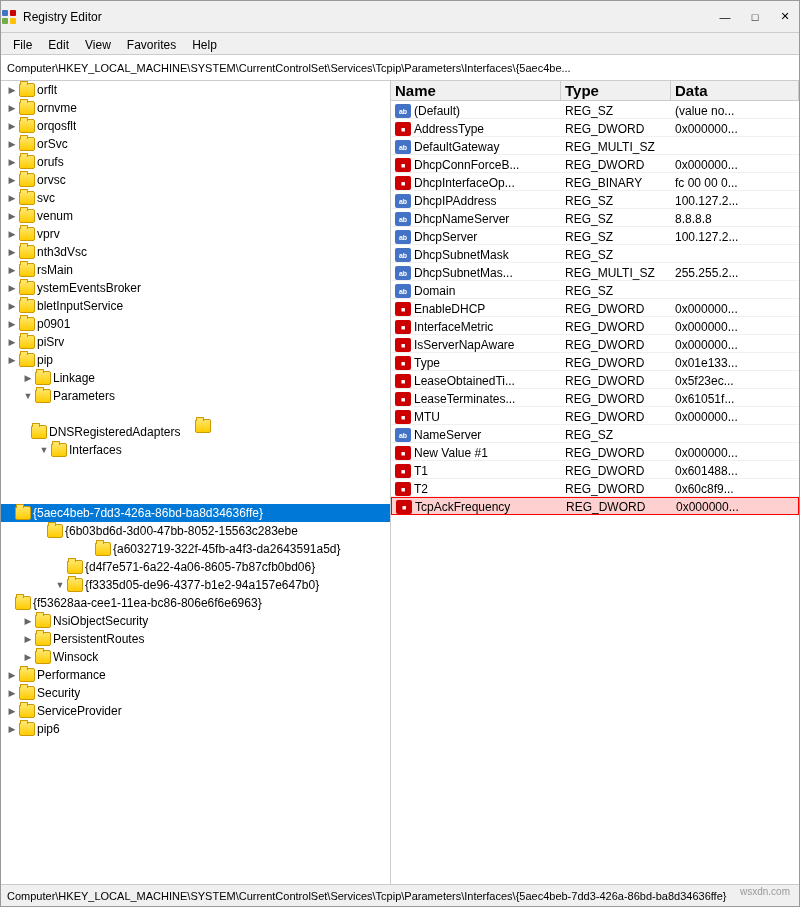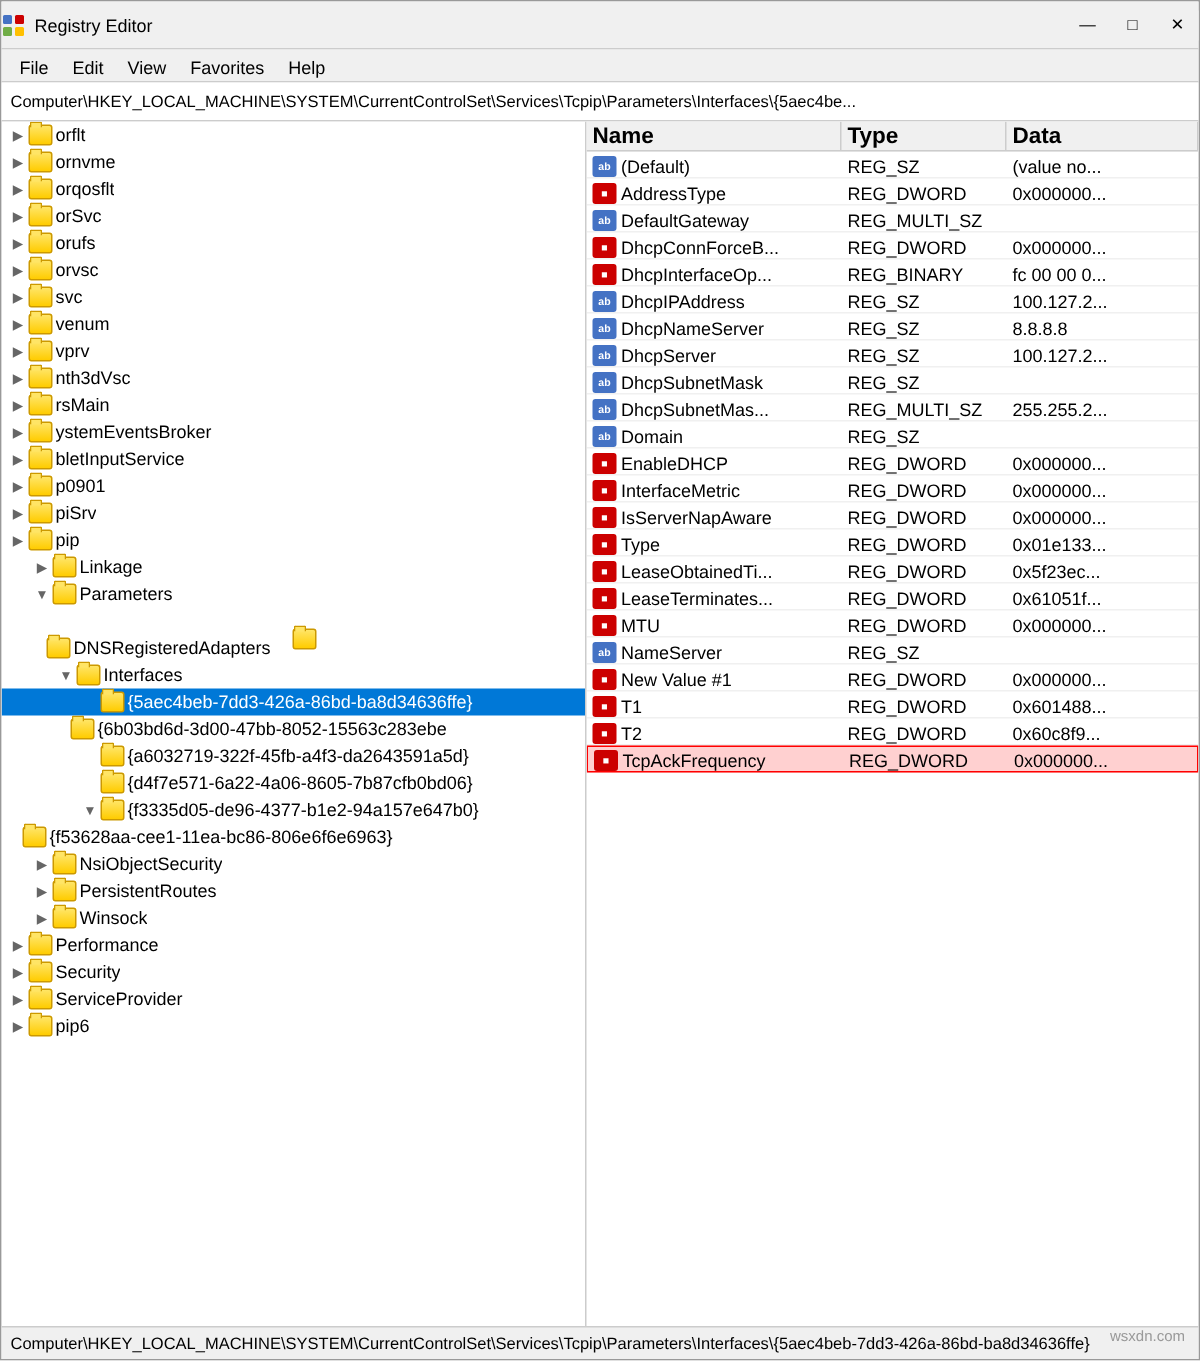--- a/index.html
+++ b/index.html
@@ -386,31 +386,31 @@
         <div class="tree-item" style="padding-left: 16px;">
           <span class="tree-expand"></span>
           <span class="folder-icon folder-yellow"></span>
           <span class="tree-label">DNSRegisteredAdapters</span>
         </div>
         <div class="tree-item" style="padding-left: 36px;">
           <span class="tree-expand">▼</span>
           <span class="folder-icon folder-yellow"></span>
           <span class="tree-label">Interfaces</span>
         </div>
-        <div class="tree-item selected" style="padding-left: 52px;">
+        <div class="tree-item selected" style=" margin-top: 45px;">
           <span class="tree-expand"></span>
           <span class="folder-icon folder-yellow"></span>
           <span class="tree-label">{5aec4beb-7dd3-426a-86bd-ba8d34636ffe}</span>
         </div>
         <div class="tree-item" style="padding-left: 32px;">
           <span class="tree-expand"></span>
           <span class="folder-icon folder-yellow"></span>
           <span class="tree-label">{6b03bd6d-3d00-47bb-8052-15563c283ebe</span>
         </div>
-        <div class="tree-item" style="padding-left: 52px;">
+        <div class="tree-item" style="padding-left: 80px;">
           <span class="tree-expand"></span>
           <span class="folder-icon folder-yellow"></span>
           <span class="tree-label">{a6032719-322f-45fb-a4f3-da2643591a5d}</span>
         </div>
         <div class="tree-item" style="padding-left: 52px;">
           <span class="tree-expand"></span>
           <span class="folder-icon folder-yellow"></span>
           <span class="tree-label">{d4f7e571-6a22-4a06-8605-7b87cfb0bd06}</span>
         </div>
         <div class="tree-item" style="padding-left: 52px;">

